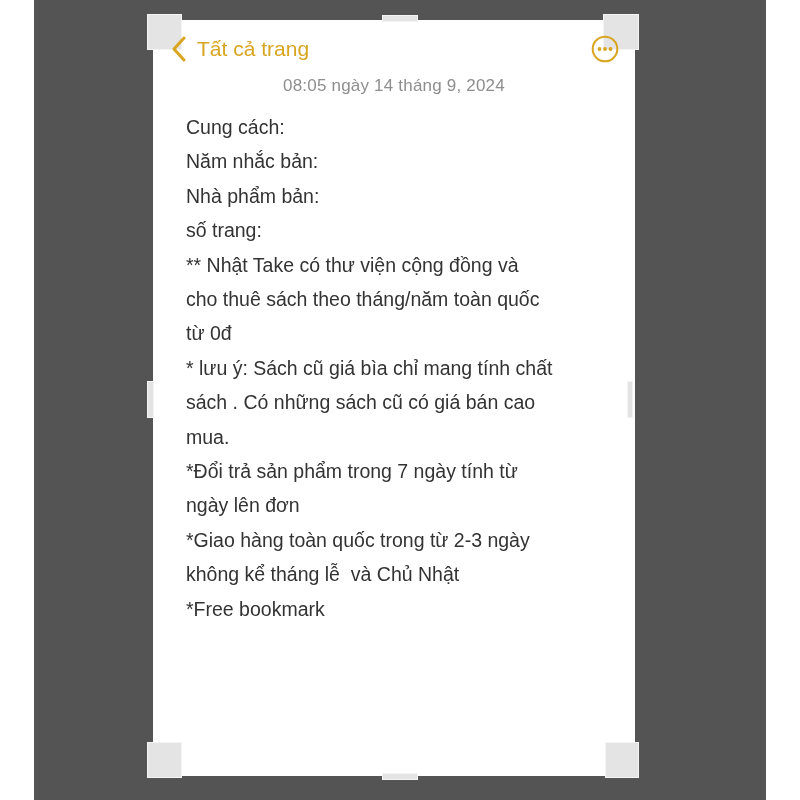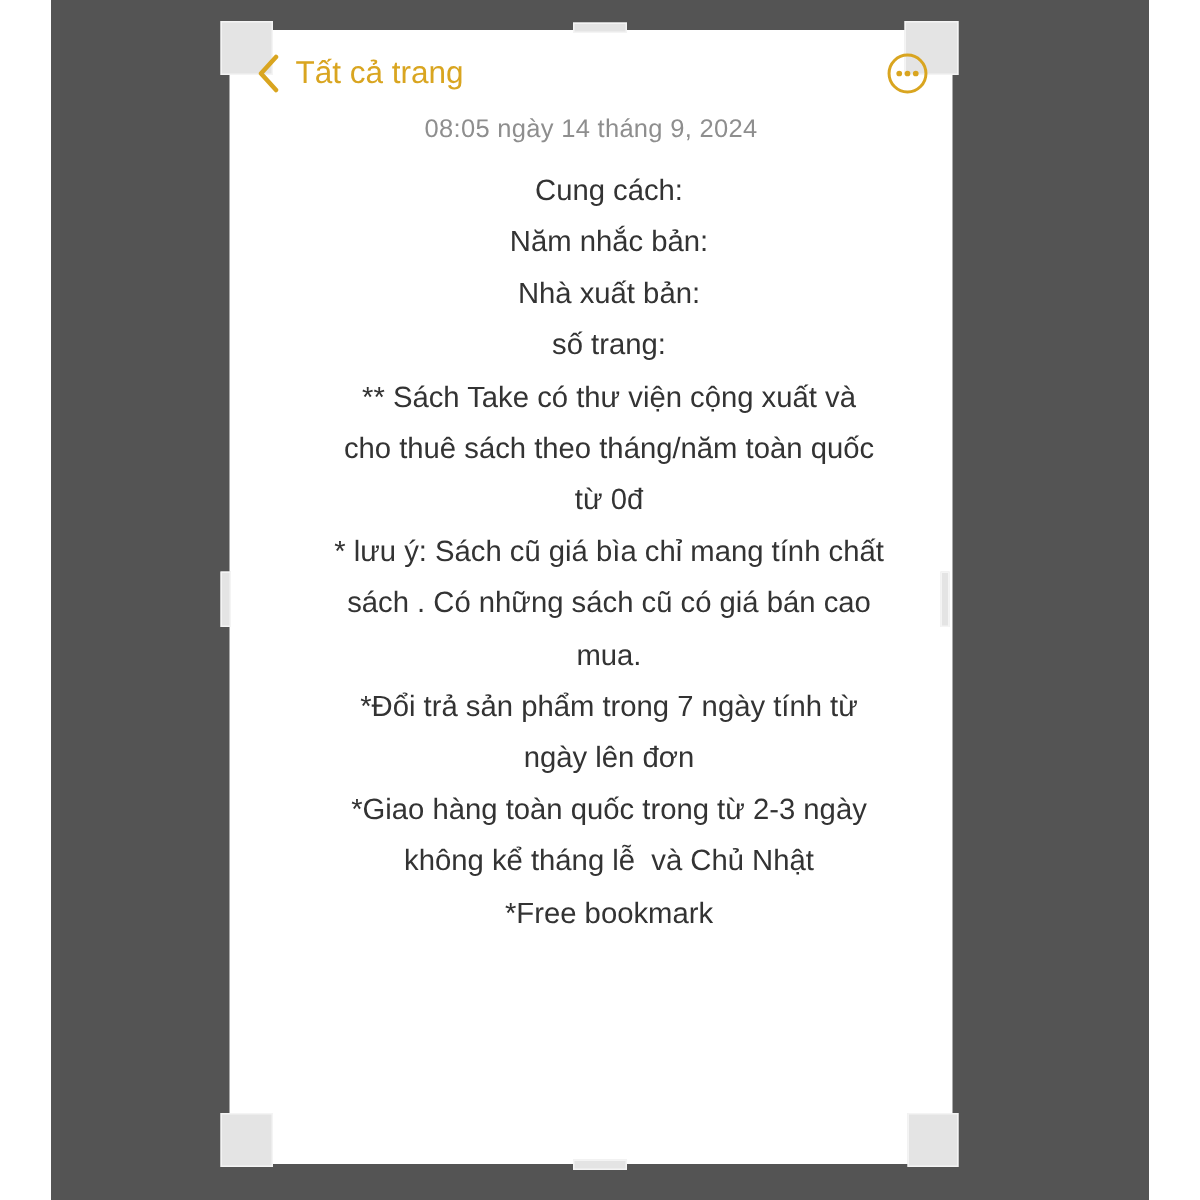--- a/index.html
+++ b/index.html
@@ -71,21 +71,20 @@
       left: 33px; top: 90px;
       width: 440px;
       margin: 0; padding: 0;
       list-style: none;
     }
     .line {
       font-size: 19.5px;
       line-height: 34.4px;
       color: #333333;
       white-space: pre;
-      text-align: center;
     }
   </style>
 </head>
 <body>
 
 <div class="stage"></div>
 <div class="panel"></div>
 
 <div class="handle h-tl"></div>
 <div class="handle h-tr"></div>
@@ -111,23 +110,23 @@
       <circle cx="14" cy="14" r="1.9" fill="#d9a520"></circle>
       <circle cx="19.5" cy="14" r="1.9" fill="#d9a520"></circle>
     </svg>
   </div>
 
   <div class="timestamp">08:05 ngày 14 tháng 9, 2024</div>
 
   <ul class="body">
     <li class="line">Cung cách:</li>
     <li class="line">Năm nhắc bản:</li>
-    <li class="line">Nhà xuất bản:</li>
+    <li class="line">Nhà phẩm bản:</li>
     <li class="line">số trang:</li>
-    <li class="line">** Sách Take có thư viện cộng xuất và</li>
+    <li class="line">** Nhật Take có thư viện cộng đồng và</li>
     <li class="line">cho thuê sách theo tháng/năm toàn quốc</li>
     <li class="line">từ 0đ</li>
     <li class="line">* lưu ý: Sách cũ giá bìa chỉ mang tính chất</li>
     <li class="line">sách . Có những sách cũ có giá bán cao</li>
     <li class="line">mua.</li>
     <li class="line">*Đổi trả sản phẩm trong 7 ngày tính từ</li>
     <li class="line">ngày lên đơn</li>
     <li class="line">*Giao hàng toàn quốc trong từ 2-3 ngày</li>
     <li class="line">không kể tháng lễ  và Chủ Nhật</li>
     <li class="line">*Free bookmark</li>

